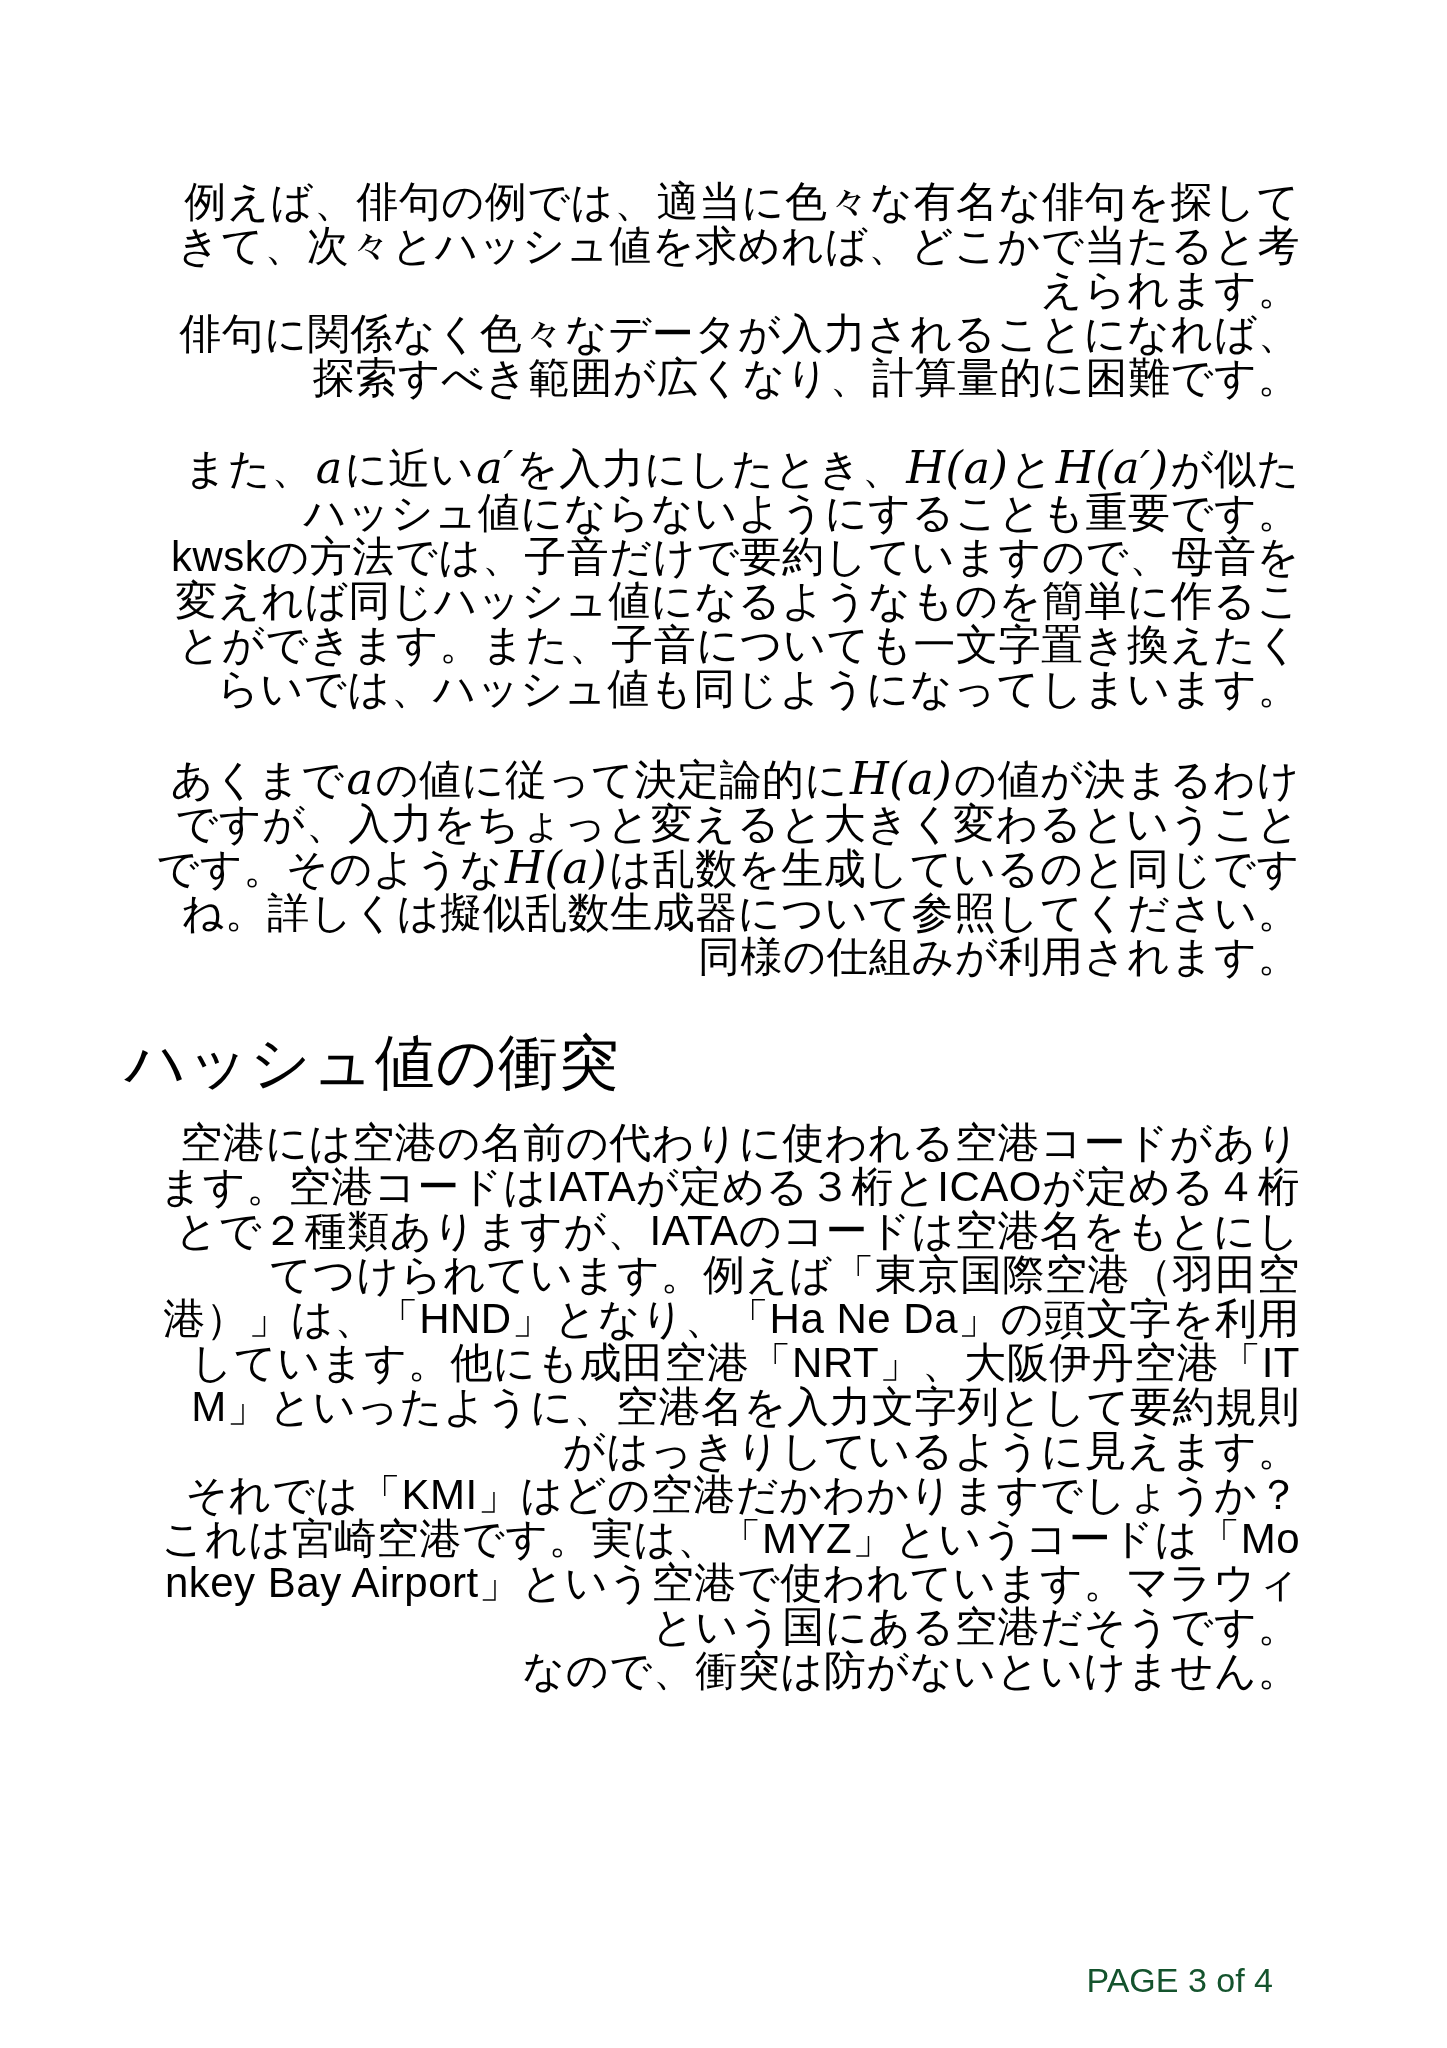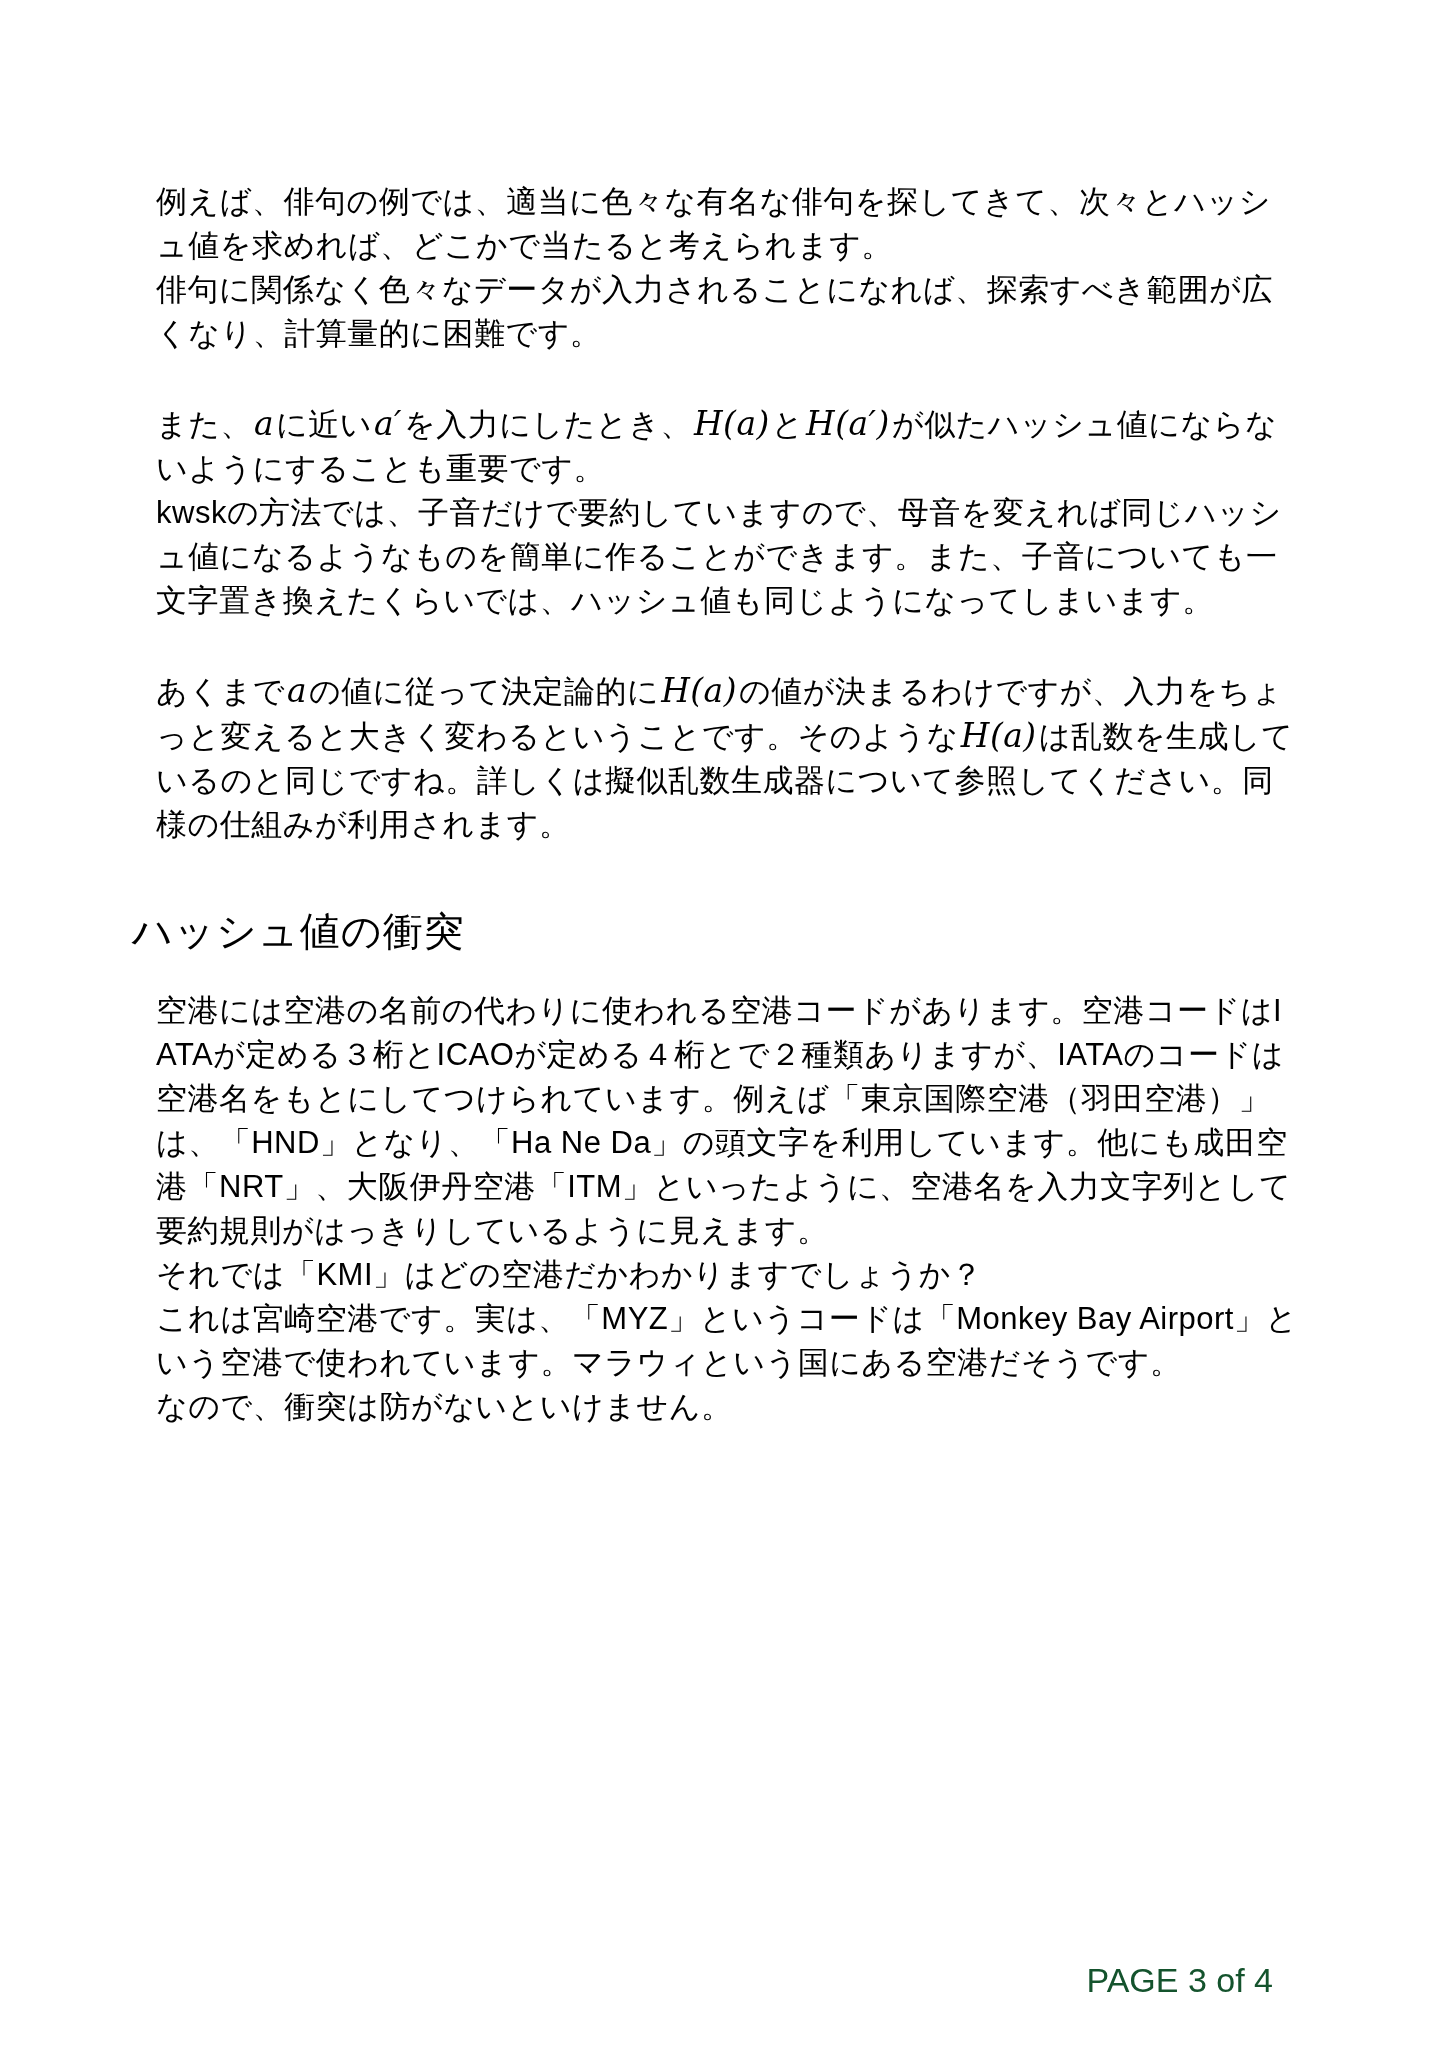--- a/index.html
+++ b/index.html
@@ -19,34 +19,34 @@
   .doc {
     position: absolute;
     left: 120px;
     top: 180px;
     width: 1180px;
   }
   .para {
     margin: 0 0 46px 0;
   }
   .sent {
-    font-size: 31px;
+    font-size: 42px;
     line-height: 44px;
     letter-spacing: 0.5px;
-    text-align: left;
+    text-align: right;
     word-break: break-all;
     overflow-wrap: anywhere;
     margin-left: 36px;
   }
   .heading {
-    font-size: 40px;
+    font-size: 60px;
     line-height: 76px;
     font-weight: 400;
     letter-spacing: 1px;
-    margin: 46px 0 20px 12px;
+    margin: 46px 0 20px 5px;
   }
   .math {
     font-family: "DejaVu Serif", serif;
     font-style: italic;
     font-size: 1.06em;
     padding: 0 2px;
   }
   .footer {
     position: absolute;
     top: 1958px;

